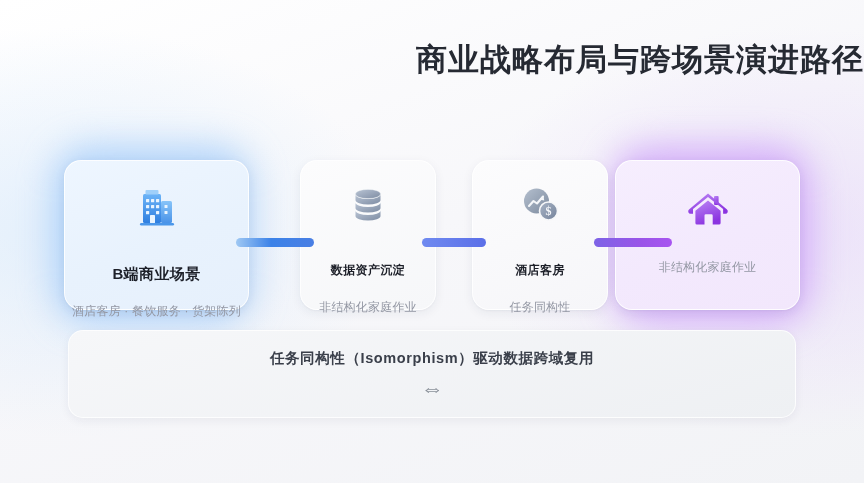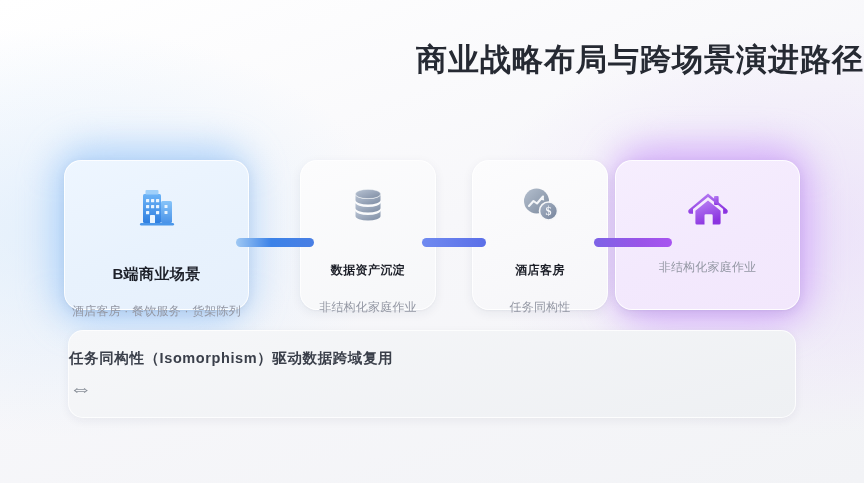--- a/index.html
+++ b/index.html
@@ -152,21 +152,21 @@
     left: 68px;
     top: 330px;
     width: 728px;
     height: 88px;
     border-radius: 15px;
     background: linear-gradient(165deg, #f6f7f9 0%, #eef0f3 100%);
     border: 1px solid rgba(255,255,255,0.8);
     box-shadow: 0 3px 10px rgba(30,40,70,0.06);
     display: flex;
     flex-direction: column;
-    align-items: flex-start;
+    align-items: center;
     justify-content: center;
     z-index: 2;
   }
 
   .banner-text {
     font-size: 14.5px;
     font-weight: 600;
     color: #3a3f4a;
     letter-spacing: 0.6px;
     line-height: 20px;

